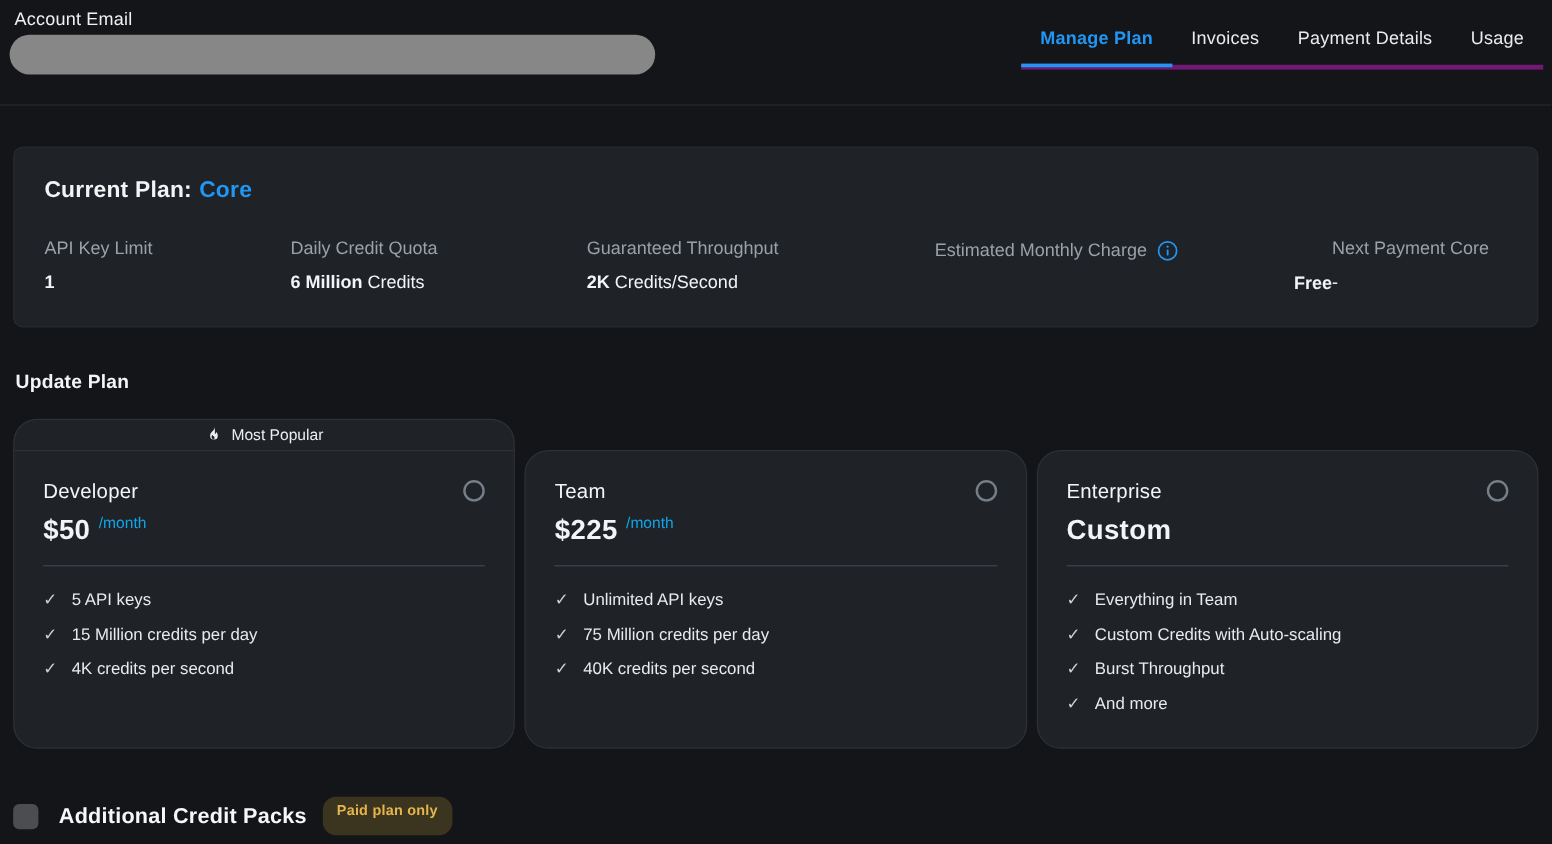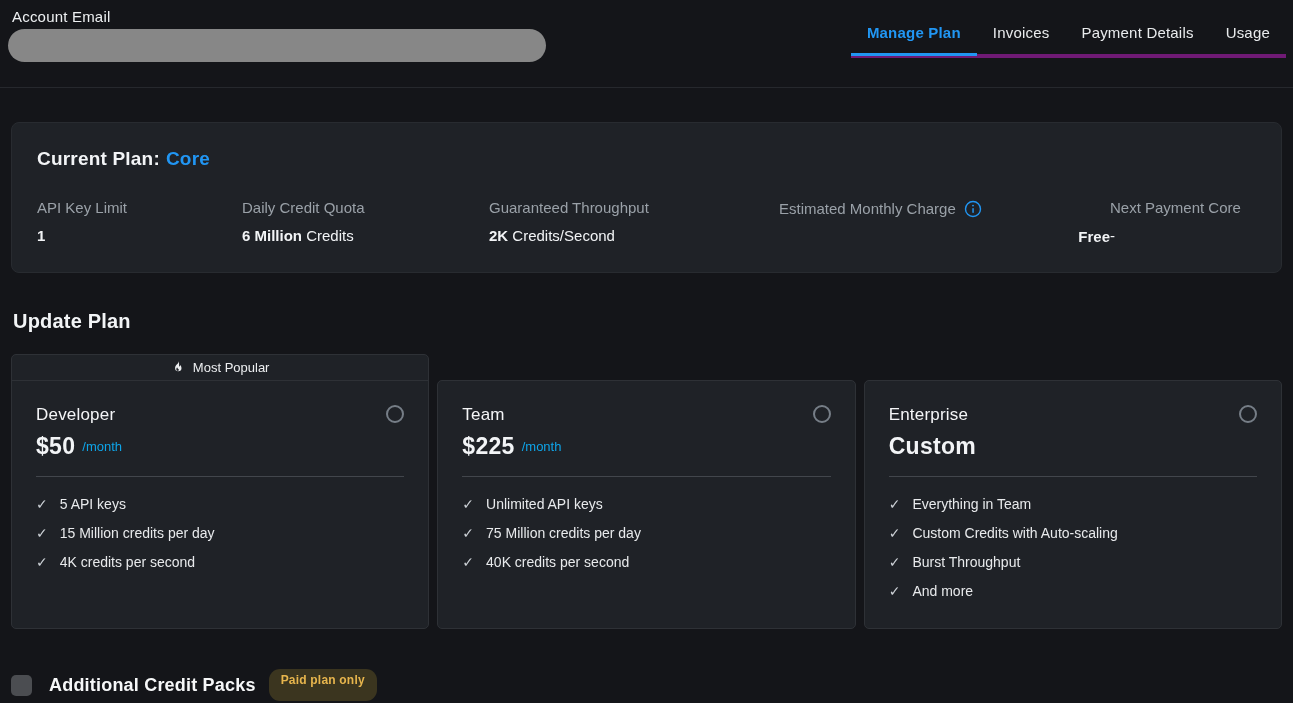--- a/index.html
+++ b/index.html
@@ -67,38 +67,38 @@
   .cp-col-2 { width:290px; }
   .cp-col-3 { width:331px;text-align:right; }
   .cp-col-4 { flex:1; }
   .cp-label { font-size:15px; color:#9aa1a8; display:flex; align-items:center; gap:8px; }
   .cp-value { font-size:15px; color:#f2f4f6; margin-top:11px; }
   .cp-value b { font-weight:bold; }
   .info-icon { display:inline-flex; cursor:pointer; position:relative; top:1px; }
 
   .section-heading {
     margin:37px 0 0 2px;
-    font-size:20px;
+    font-size:16px;
     font-weight:bold;
     letter-spacing:.2px;
   }
 
   
   .plans-row {
     margin-top:21px;
     display:flex;
     gap:8px;
     align-items:flex-end;
     height:275px;
   }
   .plan-card {
     width:440px;
     background:#1f2227;
     border:1px solid #2e3136;
-    border-radius:5px;
+    border-radius:20px;
     height:249px;
     cursor:pointer;
   }
   .plan-card.with-band { height:275px; }
   .popular-band {
     height:26px;
     border-bottom:1px solid #2e3136;
     display:flex; align-items:center; justify-content:center;
     gap:8px;
     font-size:13px;
@@ -106,21 +106,21 @@
   }
   .plan-body { position:relative; padding:24px 24px 0; }
   .radio {
     position:absolute; top:24px; right:24px;
     width:18px; height:18px;
     border:2px solid #767e87;
     border-radius:50%;
     cursor:pointer;
   }
   .plan-name-txt { font-size:17px; color:#f4f5f7; letter-spacing:.2px; }
-  .price-row { margin-top:8px; display:flex; align-items:center; }
+  .price-row { margin-top:8px; display:flex; align-items:flex-start; }
   .price { font-size:23px; font-weight:bold; letter-spacing:.3px; }
   .period { font-size:13px; color:#0ea5e9; margin-left:7px; }
   .plan-divider { margin-top:16px; border-top:1px solid #42464c; }
   .features { margin-top:18px; list-style:none; }
   .feature {
     display:flex; align-items:center; gap:12px;
     margin-bottom:11px;
     font-size:14px; color:#e8eaec;
     line-height:18px;
   }

